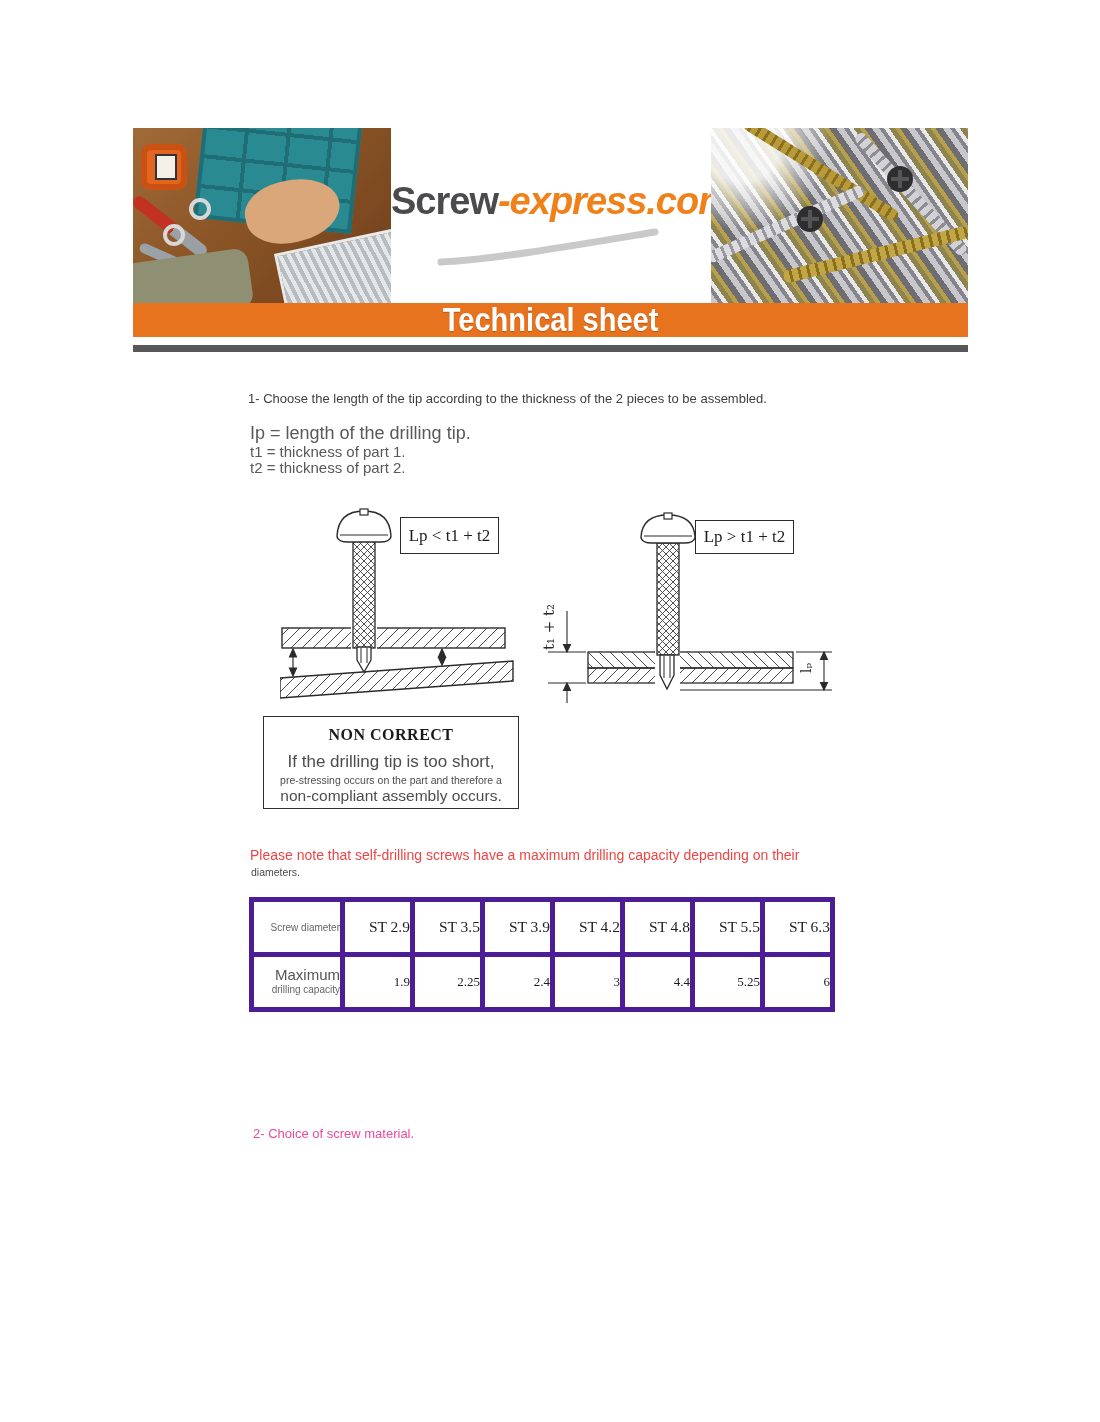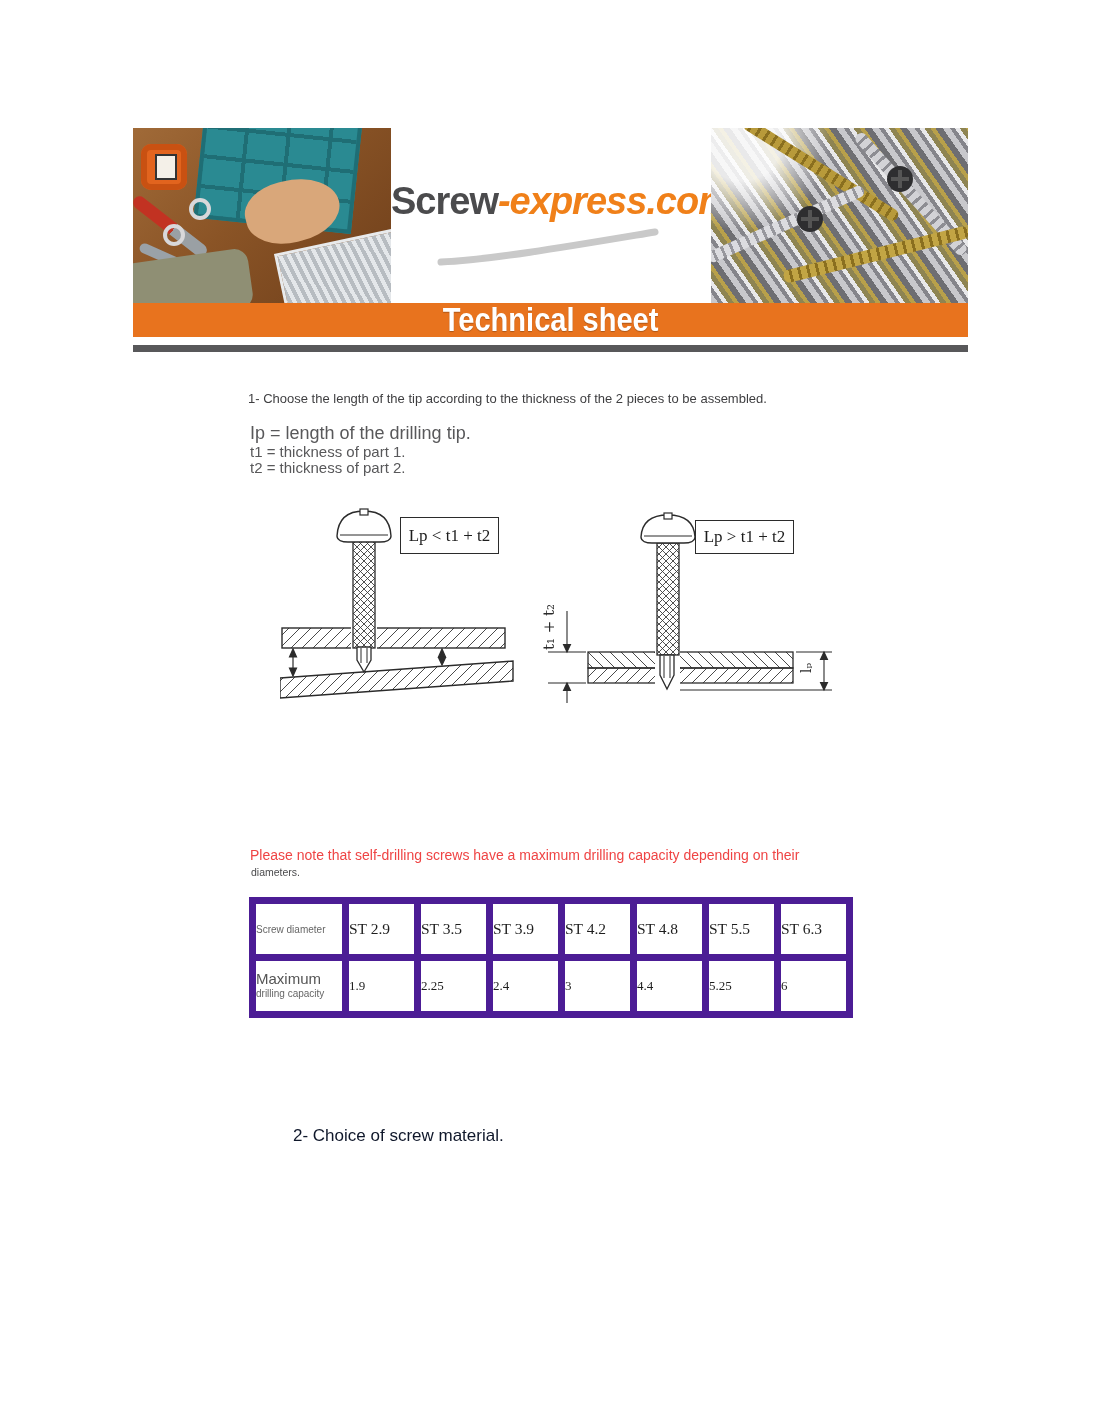--- a/index.html
+++ b/index.html
@@ -75,28 +75,28 @@
   .vline-med{font-size:15.5px;color:#4d4d4f;margin-top:1px;}
   .vline-small{font-size:10.5px;color:#4d4d4f;margin-top:2px;}
   .vbox-right .vline-big{font-size:16.5px;margin-top:10px;}
   .vbox-right .vline-big2{font-size:16.5px;color:#4d4d4f;margin-top:0px;}
   .vbox-right .vline-small{font-size:11px;margin-top:1px;}
 
   
   .note1{left:250px;top:847px;font-size:14px;color:#ef4444;}
   .note2{left:251px;top:866px;font-size:10.5px;color:#4a4a4c;}
   table.cap{position:absolute;left:249px;top:897px;border-collapse:collapse;table-layout:fixed;}
-  table.cap td{border:7px solid #4c1d95;text-align:left;vertical-align:middle;height:50px;padding:0;}
+  table.cap td{border:5px solid #4c1d95;text-align:right;vertical-align:middle;height:50px;padding:0;}
   td.lab1{width:86px;font-size:10px;color:#666;text-align:left;padding-left:8px;}
   td.dia{width:65px;font-family:"Liberation Serif",serif;font-size:15.5px;color:#1e1e1e;}
   td.lab2{font-size:15px;color:#555;line-height:13px;}
   td.lab2 .sub{font-size:10px;color:#666;}
   td.val{font-family:"Liberation Serif",serif;font-size:13px;color:#1e1e1e;}
 
-  .sec2{left:253px;top:1126px;font-size:17px;color:#0f172a;margin-left:40px;}
+  .sec2{left:253px;top:1126px;font-size:13px;color:#ec4899;}
 
   
   .footer{left:133px;top:1266px;width:835px;height:28px;background:#58585a;
      display:flex;align-items:center;justify-content:flex-end;padding-right:0;box-sizing:border-box;}
   .footer span{display:inline-block;color:#fff;font-size:17px;font-weight:bold;margin-right:56px;
      transform:scaleX(.92);transform-origin:right center;}
 
   svg{display:block;}
 </style>
 </head>
@@ -239,20 +239,26 @@
       <polygon points="284,185 280.5,177.5 287.5,177.5"></polygon>
     </g>
   </svg>
 
   <div class="abs dlabel dlabel-left">Lp &lt; t1 + t2</div>
   <div class="abs dlabel dlabel-right">Lp &gt; t1 + t2</div>
 
   <div class="abs rot rot-t">t₁ + t₂</div>
   <div class="abs rot rot-lp">lₚ</div>
 
+  <div class="abs vbox vbox-left">
+    <div class="vtitle">NON CORRECT</div>
+    <div class="vline-big">If the drilling tip is too short,</div>
+    <div class="vline-small">pre-stressing occurs on the part and therefore a</div>
+    <div class="vline-med">non-compliant assembly occurs.</div>
+  </div>
 
 
   <div class="abs note1">Please note that self-drilling screws have a maximum drilling capacity depending on their</div>
   <div class="abs note2">diameters.</div>
 
   <table class="cap">
     <tbody>
         <tr>
       <td class="lab1">Screw diameter</td>
       <td class="dia">ST 2.9</td>

